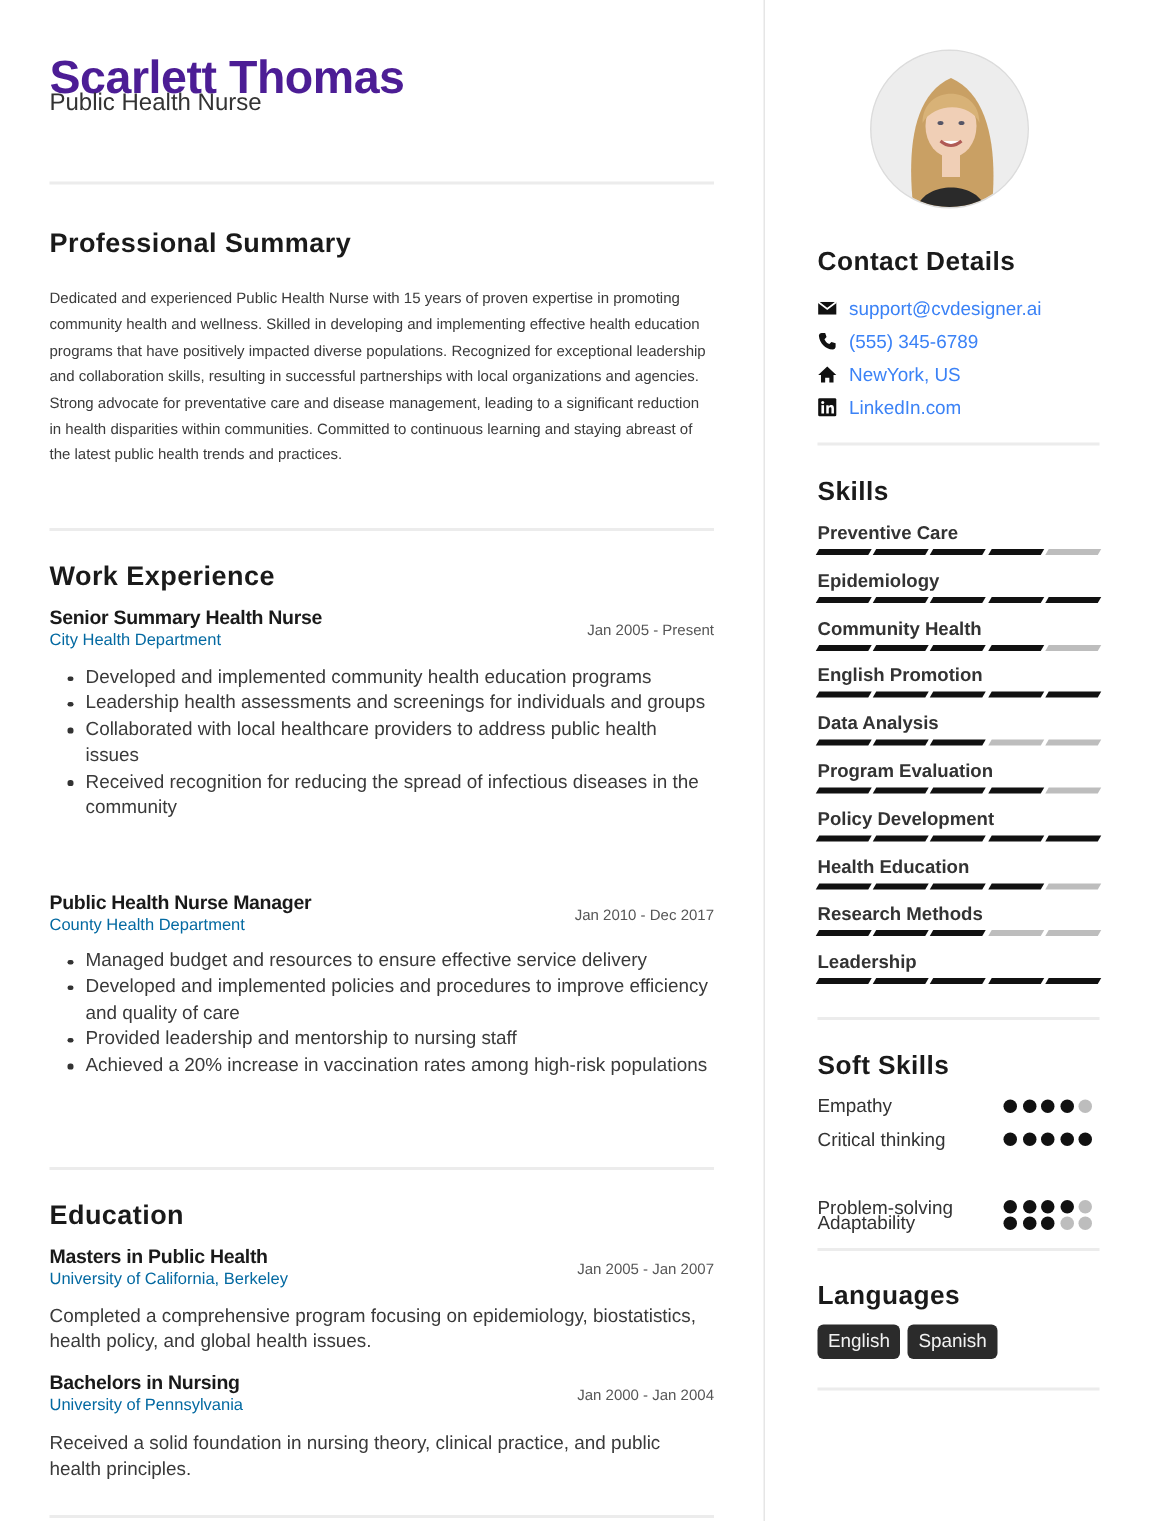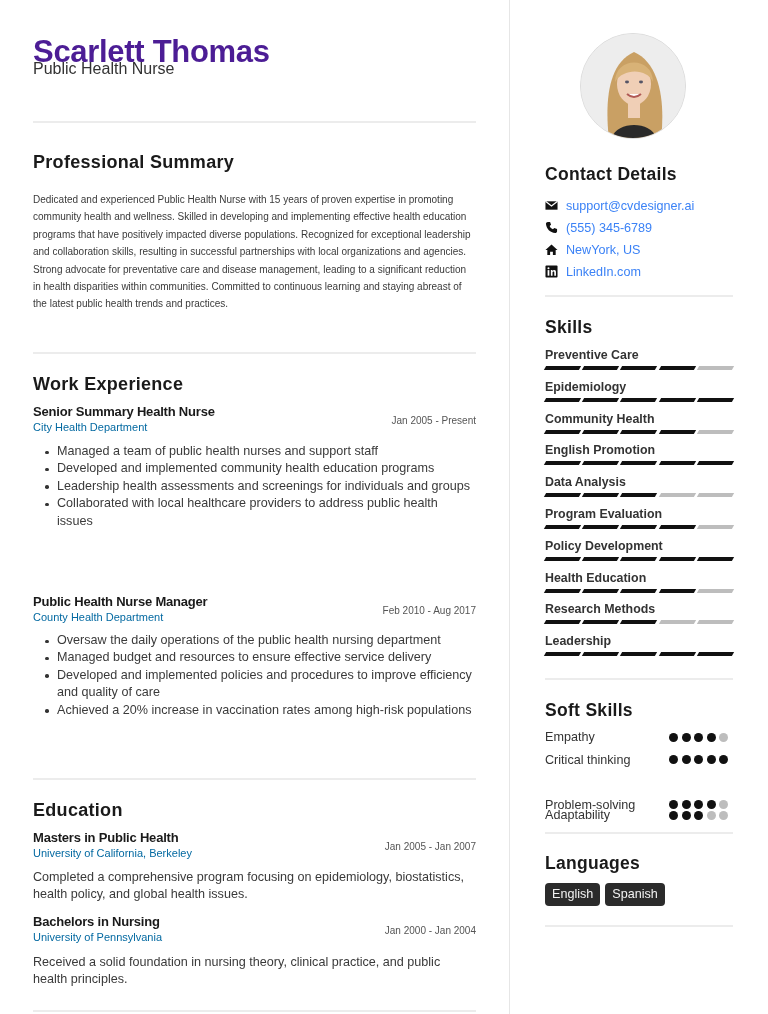--- a/index.html
+++ b/index.html
@@ -74,37 +74,37 @@
 
     <div class="section-title" style="top:373px">Work Experience</div>
 
     <div>
       <div class="entry-head" style="top:404px">
         <div class="entry-role">Senior Summary Health Nurse</div>
         <div class="entry-date">Jan 2005 - Present</div>
       </div>
       <div class="entry-org" style="top:421px">City Health Department</div>
       <ul class="bullets" style="top:443px">
-        <li>Managed a team of public health nurses and support staff</li>
         <li>Developed and implemented community health education programs</li>
         <li>Leadership health assessments and screenings for individuals and groups</li>
         <li>Collaborated with local healthcare providers to address public health issues</li>
+        <li>Received recognition for reducing the spread of infectious diseases in the community</li>
       </ul>
     </div>
 
     <div>
       <div class="entry-head" style="top:594px">
         <div class="entry-role">Public Health Nurse Manager</div>
-        <div class="entry-date">Feb 2010 - Aug 2017</div>
+        <div class="entry-date">Jan 2010 - Dec 2017</div>
       </div>
       <div class="entry-org" style="top:611px">County Health Department</div>
       <ul class="bullets" style="top:632px">
-        <li>Oversaw the daily operations of the public health nursing department</li>
         <li>Managed budget and resources to ensure effective service delivery</li>
         <li>Developed and implemented policies and procedures to improve efficiency and quality of care</li>
+        <li>Provided leadership and mentorship to nursing staff</li>
         <li>Achieved a 20% increase in vaccination rates among high-risk populations</li>
       </ul>
     </div>
 
     <div class="divider" style="top:778px"></div>
 
     <div class="section-title" style="top:799px">Education</div>
 
     <div>
       <div class="entry-head" style="top:830px">

